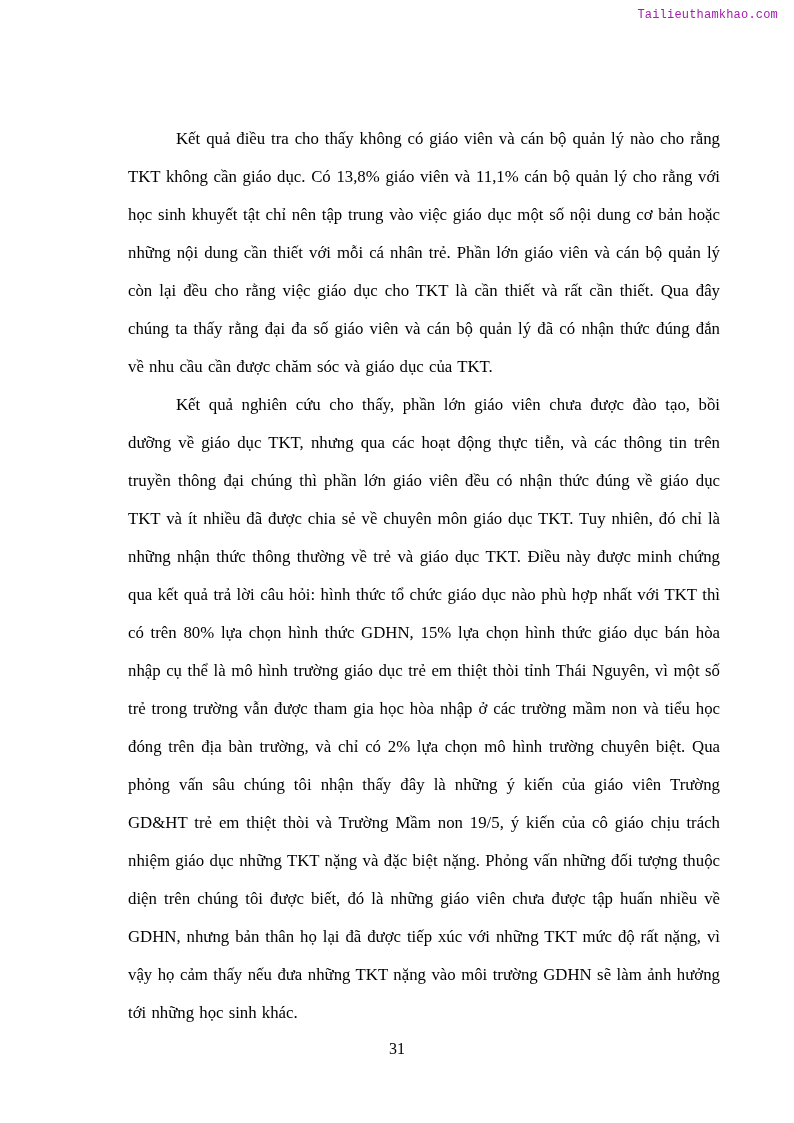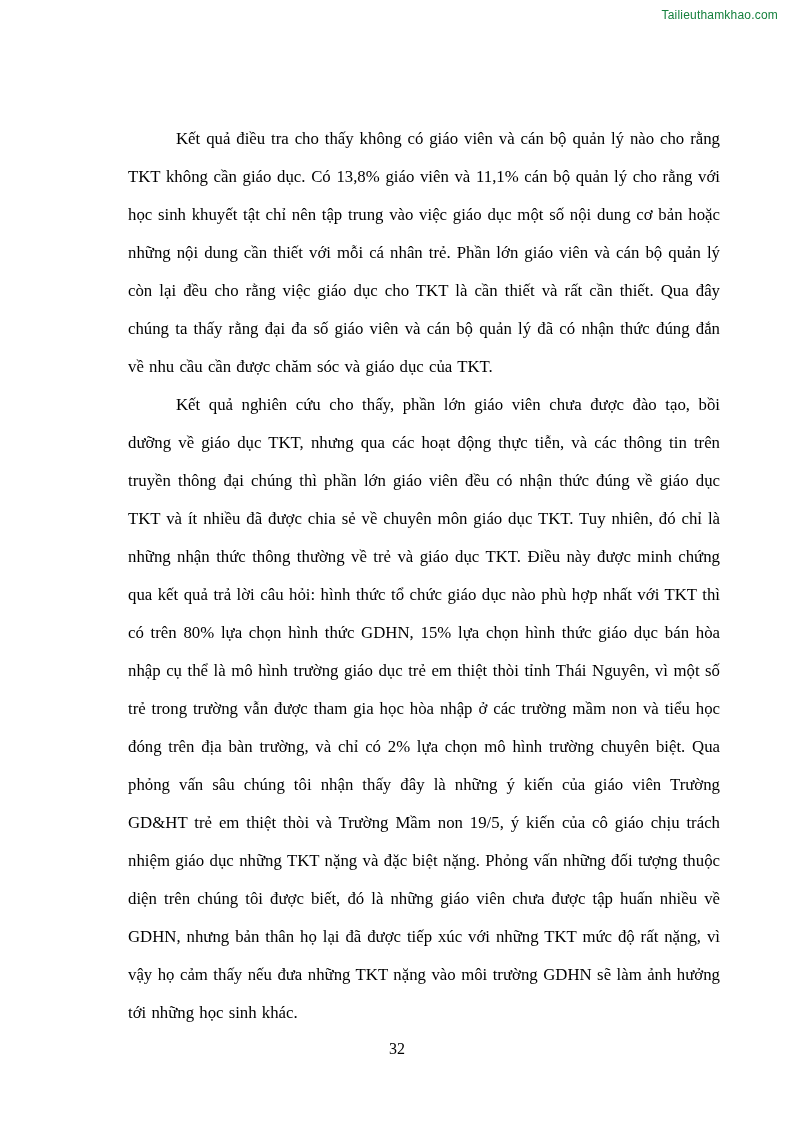--- a/index.html
+++ b/index.html
@@ -10,23 +10,23 @@
     background: #ffffff;
     position: relative;
     overflow: hidden;
     font-family: "Liberation Serif", serif;
     color: #000000;
   }
   .watermark {
     position: absolute;
     top: 8px;
     right: 16px;
-    font-family: Liberation Sans, sans-serif;
+    font-family: Liberation Mono, monospace;
     font-size: 12px;
-    color: #15803d;
+    color: #a21caf;
     letter-spacing: 0.2px;
   }
   .content {
     position: absolute;
     top: 120px;
     left: 128px;
     width: 592px;
   }
   .content p {
     margin: 0;
@@ -50,13 +50,13 @@
 </head>
 <body>
 
 <div class="watermark">Tailieuthamkhao.com</div>
 
 <div class="content">
   <p>Kết quả điều tra cho thấy không có giáo viên và cán bộ quản lý nào cho rằng TKT không cần giáo dục. Có 13,8% giáo viên và 11,1% cán bộ quản lý cho rằng với học sinh khuyết tật chỉ nên tập trung vào việc giáo dục một số nội dung cơ bản hoặc những nội dung cần thiết với mỗi cá nhân trẻ. Phần lớn giáo viên và cán bộ quản lý còn lại đều cho rằng việc giáo dục cho TKT là cần thiết và rất cần thiết. Qua đây chúng ta thấy rằng đại đa số giáo viên và cán bộ quản lý đã có nhận thức đúng đắn về nhu cầu cần được chăm sóc và giáo dục của TKT.</p>
   <p>Kết quả nghiên cứu cho thấy, phần lớn giáo viên chưa được đào tạo, bồi dưỡng về giáo dục TKT, nhưng qua các hoạt động thực tiễn, và các thông tin trên truyền thông đại chúng thì phần lớn giáo viên đều có nhận thức đúng về giáo dục TKT và ít nhiều đã được chia sẻ về chuyên môn giáo dục TKT. Tuy nhiên, đó chỉ là những nhận thức thông thường về trẻ và giáo dục TKT. Điều này được minh chứng qua kết quả trả lời câu hỏi: hình thức tổ chức giáo dục nào phù hợp nhất với TKT thì có trên 80% lựa chọn hình thức GDHN, 15% lựa chọn hình thức giáo dục bán hòa nhập cụ thể là mô hình trường giáo dục trẻ em thiệt thòi tỉnh Thái Nguyên, vì một số trẻ trong trường vẫn được tham gia học hòa nhập ở các trường mầm non và tiểu học đóng trên địa bàn trường, và chỉ có 2% lựa chọn mô hình trường chuyên biệt. Qua phỏng vấn sâu chúng tôi nhận thấy đây là những ý kiến của giáo viên Trường GD&amp;HT trẻ em thiệt thòi và Trường Mầm non 19/5, ý kiến của cô giáo chịu trách nhiệm giáo dục những TKT nặng và đặc biệt nặng. Phỏng vấn những đối tượng thuộc diện trên chúng tôi được biết, đó là những giáo viên chưa được tập huấn nhiều về GDHN, nhưng bản thân họ lại đã được tiếp xúc với những TKT mức độ rất nặng, vì vậy họ cảm thấy nếu đưa những TKT nặng vào môi trường GDHN sẽ làm ảnh hưởng tới những học sinh khác.</p>
 </div>
 
-<div class="page-number">32</div>
+<div class="page-number">31</div>
 
 </body></html>

